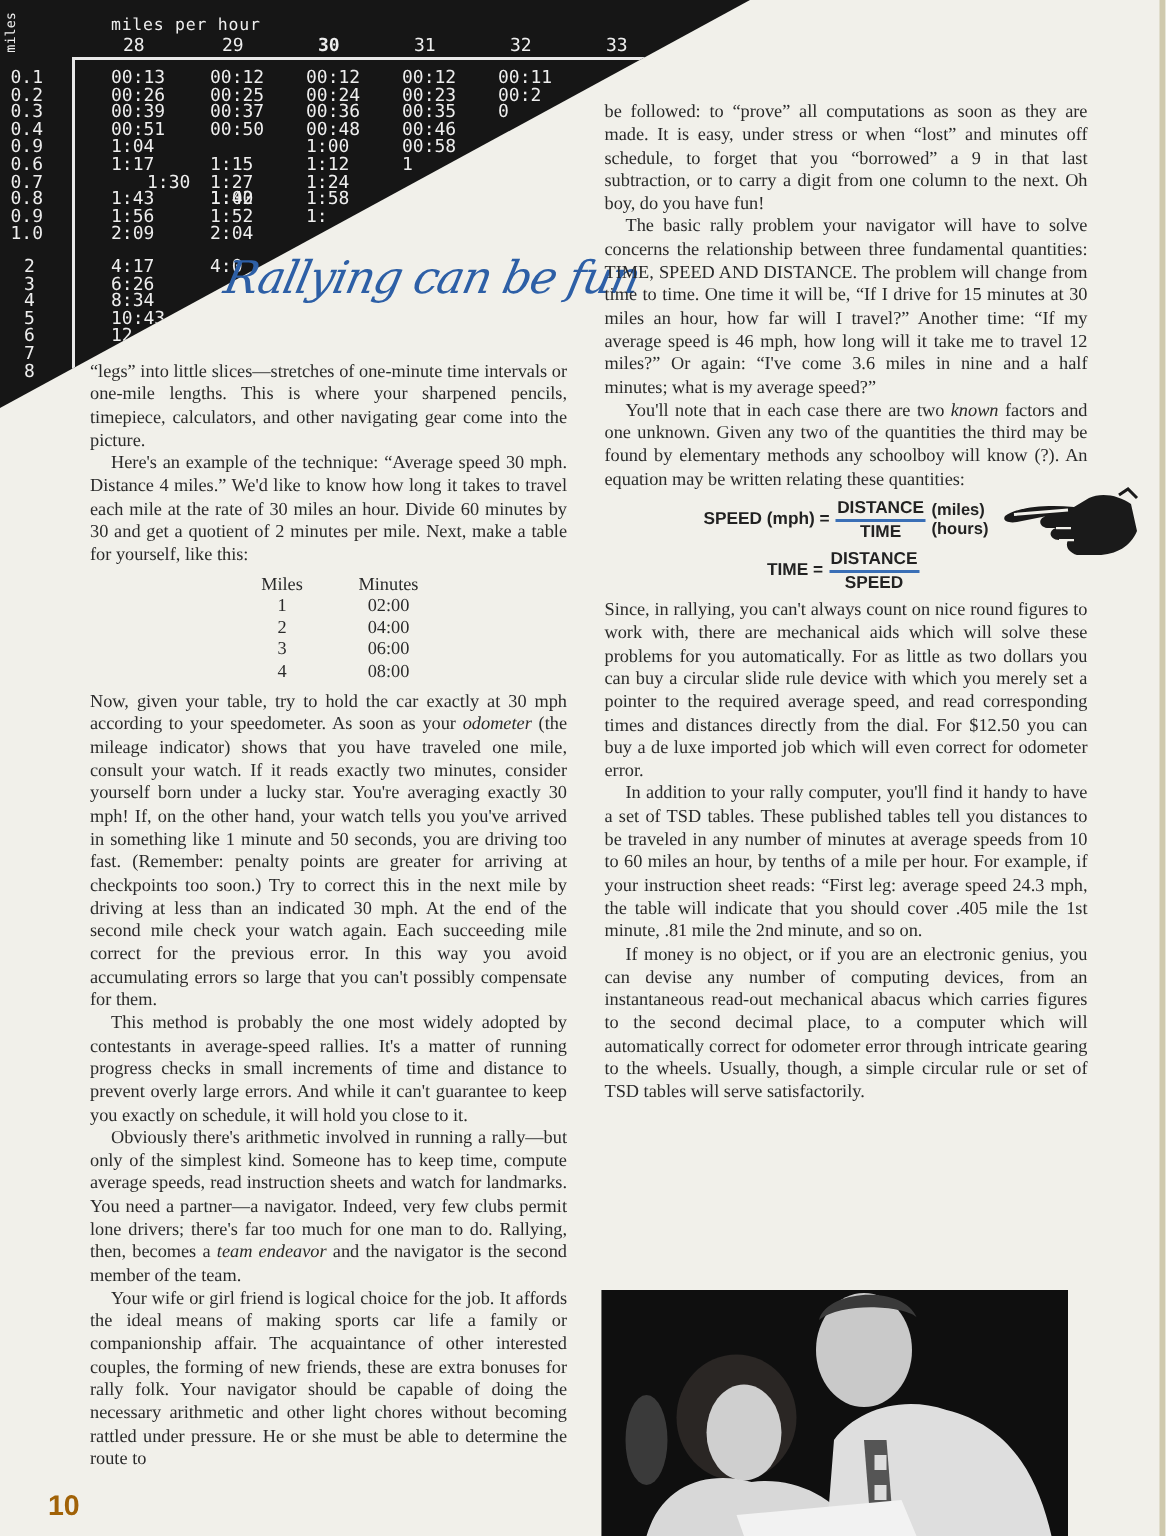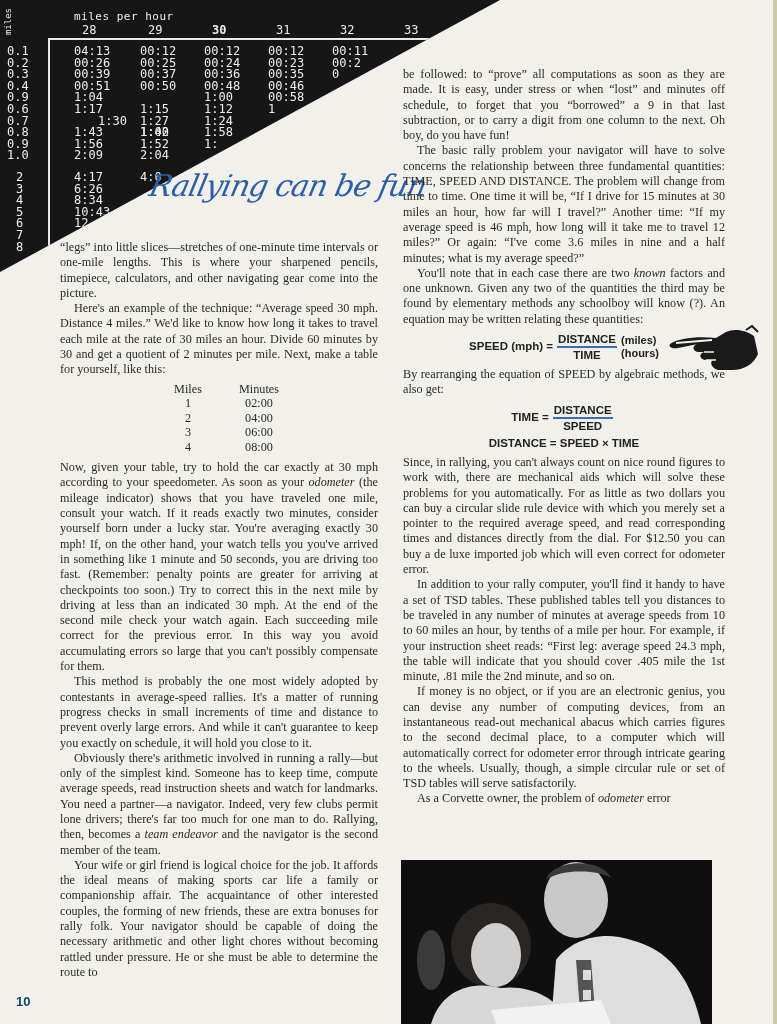--- a/index.html
+++ b/index.html
@@ -55,21 +55,21 @@
   .formula {
     font-family: "Liberation Sans", "DejaVu Sans", sans-serif; font-weight: bold;
     font-size: 11.5px; color: #222; display: flex; align-items: center; justify-content: center;
   }
   .frac { display: inline-flex; flex-direction: column; align-items: center; margin: 0 4px; line-height: 12px; }
   .frac .num { border-bottom: 2px solid #3a6fb6; padding: 0 1px 1px; }
   .frac .den { padding-top: 1px; }
   .units { display: inline-flex; flex-direction: column; line-height: 13px; font-size: 11px; }
   .hand-icon { position: absolute; left: 668px; top: 324px; }
 
-  .page-num { position: absolute; left: 16px; top: 994px; font-family: "Liberation Sans", sans-serif; font-weight: bold; font-size: 13px; color: #0c4a6e; }
+  .page-num { position: absolute; left: 32px; top: 994px; font-family: "Liberation Sans", sans-serif; font-weight: bold; font-size: 19px; color: #a16207; }
 
   .photo {
     position: absolute; left: 401px; top: 860px; width: 311px; height: 164px;
     background: #0e0e0e; overflow: hidden;
   }
 </style>
 </head>
 <body>
 
 <div class="page-edge"></div>
@@ -80,21 +80,21 @@
   <div class="miles-vert">miles</div>
   <div class="hline"></div>
   <div class="vline"></div>
 <div class="col-head" style="left: 82px;">28</div>
     <div class="col-head" style="left: 148px;">29</div>
     <div class="col-head" style="left: 212px; font-weight: bold;">30</div>
     <div class="col-head" style="left: 276px;">31</div>
     <div class="col-head" style="left: 340px;">32</div>
     <div class="col-head" style="left: 404px;">33</div>
     <div class="row-lbl" style="top: 44px;">0.1</div>
-    <div class="cell" style="top: 44px; left: 74px;">04:13</div>
+    <div class="cell" style="top: 44px; left: 74px;">00:13</div>
     <div class="cell" style="top: 44px; left: 140px;">00:12</div>
     <div class="cell" style="top: 44px; left: 204px;">00:12</div>
     <div class="cell" style="top: 44px; left: 268px;">00:12</div>
     <div class="cell" style="top: 44px; left: 332px;">00:11</div>
     <div class="row-lbl" style="top: 55.6px;">0.2</div>
     <div class="cell" style="top: 55.6px; left: 74px;">00:26</div>
     <div class="cell" style="top: 55.6px; left: 140px;">00:25</div>
     <div class="cell" style="top: 55.6px; left: 204px;">00:24</div>
     <div class="cell" style="top: 55.6px; left: 268px;">00:23</div>
     <div class="cell" style="top: 55.6px; left: 332px;">00:2</div>
@@ -196,35 +196,32 @@
     <span class="frac">
       <span class="num">DISTANCE</span>
       <span class="den">TIME</span>
     </span>
     <span class="units">
       <span>(miles)</span>
       <span>(hours)</span>
     </span>
   </div>
 
-  <p class="noindent">By rearranging the equation of SPEED by algebraic methods, we also get:</p>
 
   <div class="formula" style="margin:6px 0 4px;">
     <span>TIME =</span>
     <span class="frac">
       <span class="num">DISTANCE</span>
       <span class="den">SPEED</span>
     </span>
   </div>
-  <div class="formula" style="margin:2px 0 4px;">DISTANCE = SPEED × TIME</div>
 
   <p class="noindent">Since, in rallying, you can't always count on nice round figures to work with, there are mechanical aids which will solve these problems for you automatically. For as little as two dollars you can buy a circular slide rule device with which you merely set a pointer to the required average speed, and read corresponding times and distances directly from the dial. For $12.50 you can buy a de luxe imported job which will even correct for odometer error.</p>
   <p>In addition to your rally computer, you'll find it handy to have a set of TSD tables. These published tables tell you distances to be traveled in any number of minutes at average speeds from 10 to 60 miles an hour, by tenths of a mile per hour. For example, if your instruction sheet reads: “First leg: average speed 24.3 mph, the table will indicate that you should cover .405 mile the 1st minute, .81 mile the 2nd minute, and so on.</p>
   <p>If money is no object, or if you are an electronic genius, you can devise any number of computing devices, from an instantaneous read-out mechanical abacus which carries figures to the second decimal place, to a computer which will automatically correct for odometer error through intricate gearing to the wheels. Usually, though, a simple circular rule or set of TSD tables will serve satisfactorily.</p>
-  <p><span>As a Corvette owner, the problem of </span><em>odometer</em><span> error</span></p>
 </div>
 
 <svg class="hand-icon" width="92" height="50" viewBox="0 0 92 50">
   <path d="M2 20 C10 14 30 12 48 14 L58 8 C66 4 78 6 86 12 L90 30 C86 40 76 46 64 46 L50 46 C44 44 42 40 44 36 L38 36 C32 36 30 30 36 28 L30 28 C24 27 24 21 30 20 L10 24 C4 25 0 23 2 20 Z" fill="#1a1a1a"></path>
   <path d="M8 19 L44 16" stroke="#f1f0ea" stroke-width="2" fill="none"></path>
   <path d="M36 28 L46 28 M38 36 L48 36" stroke="#f1f0ea" stroke-width="1.5" fill="none"></path>
   <path d="M78 6 L84 2 L90 8" stroke="#1a1a1a" stroke-width="2" fill="none"></path>
 </svg>
 
 <div class="photo">

